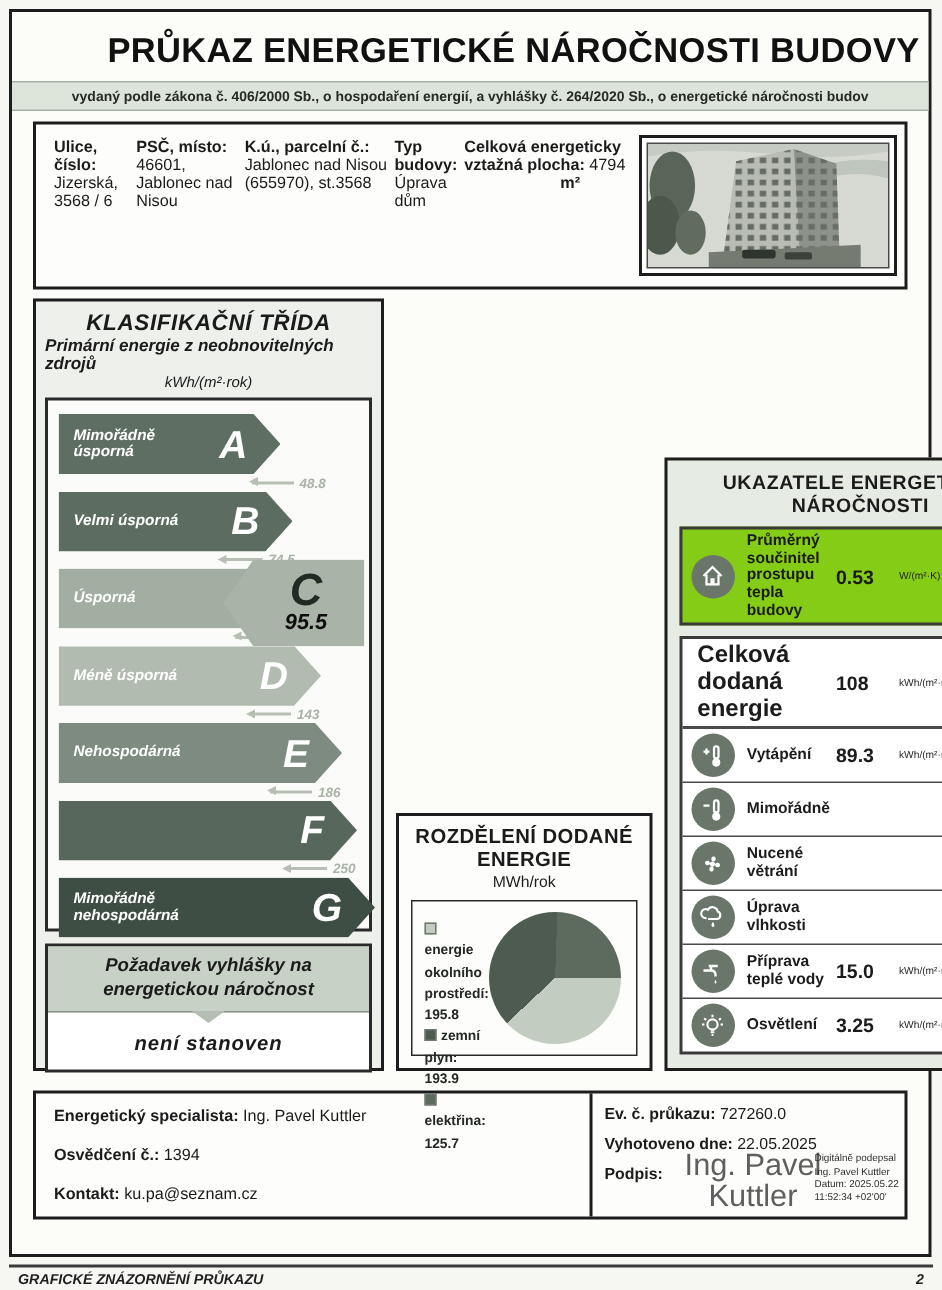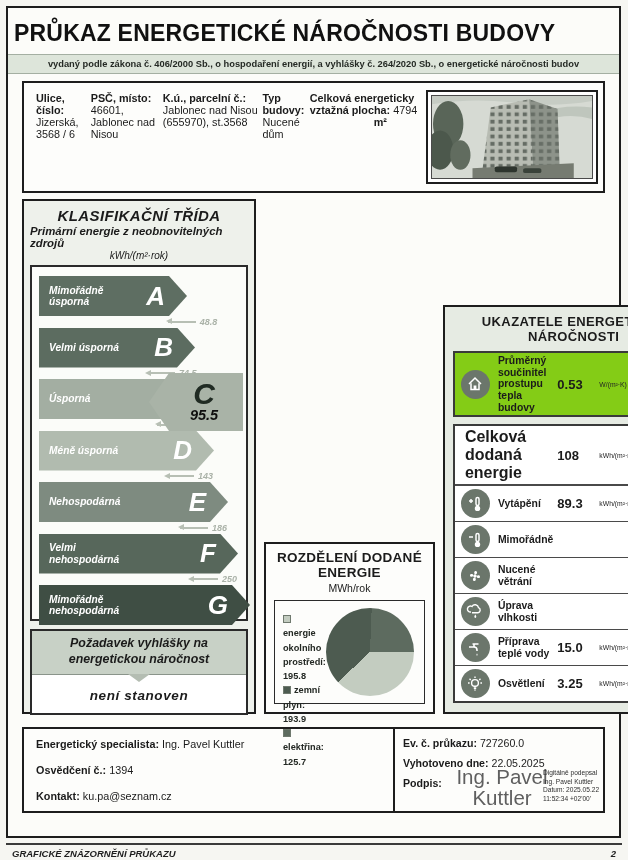--- a/index.html
+++ b/index.html
@@ -9,21 +9,21 @@
     font-family:"Liberation Sans", sans-serif;
     color:#1b1b1b;
     position:relative;
     overflow:hidden;
   }
   .frame {
     position:absolute; left:6px; top:6px; width:615px; height:832px;
     border:2.5px solid #1d1d1d; background:#fcfcf9;
   }
   
-  .doc-title { text-align:left; font-size:23px; font-weight:800; padding:12px 6px 7px; letter-spacing:.2px; color:#111; }
+  .doc-title { text-align:right; font-size:23px; font-weight:800; padding:12px 6px 7px; letter-spacing:.2px; color:#111; }
   .subtitle-band {
     background:#dde5da; border-top:1px solid #a4afa2; border-bottom:1px solid #a4afa2;
     font-size:9.3px; font-weight:bold; text-align:center; padding:4px 2px; color:#252a25;
   }
   
   .building-box { margin:7px 14px 6px; border:2px solid #1d1d1d; display:flex; gap:8px; padding:7px 5px 7px 12px; height:112px; background:#fdfdfb; }
   .b-fields { flex:1; display:flex; flex-direction:row; justify-content:space-between; font-size:10.8px; padding:2px 0; }
   .b-label { font-weight:bold; }
   .b-suffix { display:inline-block; margin-left:64px; font-weight:bold; }
   .photo-frame { width:172px; border:2px solid #1d1d1d; padding:3px; background:#fff; }
@@ -117,21 +117,21 @@
 <div class="frame">
 
   <div class="doc-title">PRŮKAZ ENERGETICKÉ NÁROČNOSTI BUDOVY</div>
   <div class="subtitle-band">vydaný podle zákona č. 406/2000 Sb., o hospodaření energií, a vyhlášky č. 264/2020 Sb., o energetické náročnosti budov</div>
 
   <div class="building-box">
     <div class="b-fields">
       <div><span class="b-label">Ulice, číslo:</span> <span>Jizerská, 3568 / 6</span></div>
       <div><span class="b-label">PSČ, místo:</span> <span>46601, Jablonec nad Nisou</span></div>
       <div><span class="b-label">K.ú., parcelní č.:</span> <span>Jablonec nad Nisou (655970), st.3568</span></div>
-      <div><span class="b-label">Typ budovy:</span> <span>Nucené dům</span></div>
+      <div><span class="b-label">Typ budovy:</span> <span>Úprava dům</span></div>
       <div><span class="b-label">Celková energeticky vztažná plocha:</span> <span>4794</span><span class="b-suffix">m²</span></div>
     </div>
     <div class="photo-frame">
       <div class="photo-inner">
         <svg viewBox="0 0 158 100" preserveAspectRatio="none">
           <rect width="158" height="100" fill="#d6dad3"></rect>
           <path d="M0 10 Q40 2 80 8 T158 6 L158 0 L0 0 Z" fill="#c6ccc4"></path>
           <path d="M110 30 Q135 20 158 28 L158 14 Q130 10 108 20 Z" fill="#bfc6bd"></path>
           <ellipse cx="16" cy="34" rx="15" ry="28" fill="#596558"></ellipse>
           <ellipse cx="8" cy="66" rx="13" ry="24" fill="#4c584c"></ellipse>
@@ -192,21 +192,20 @@
             </div>
           <div class="bar c-e">
               <span class="lbl">Nehospodárná</span>
               <span class="ltr">E</span>
             </div>
           <div class="th t-e">
               <span class="ln"></span>
               <span>186</span>
             </div>
           <div class="bar c-f">
-              <span class="lbl">Velmi nehospodárná</span>
               <span class="ltr">F</span>
             </div>
           <div class="th t-f">
               <span class="ln"></span>
               <span>250</span>
             </div>
           <div class="bar c-g">
               <span class="lbl">Mimořádně nehospodárná</span>
               <span class="ltr">G</span>
             </div>

